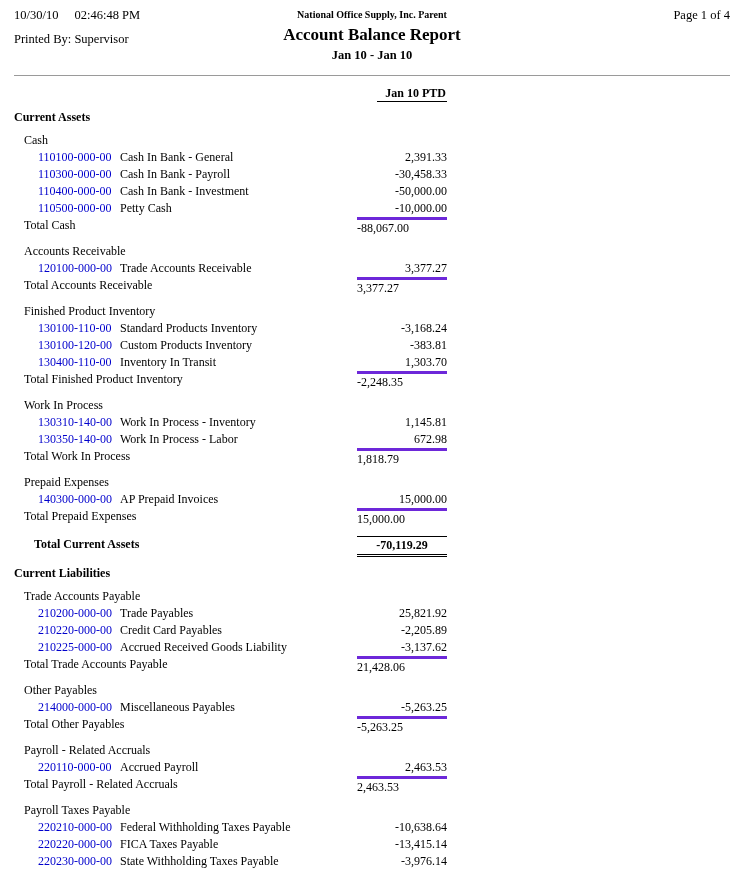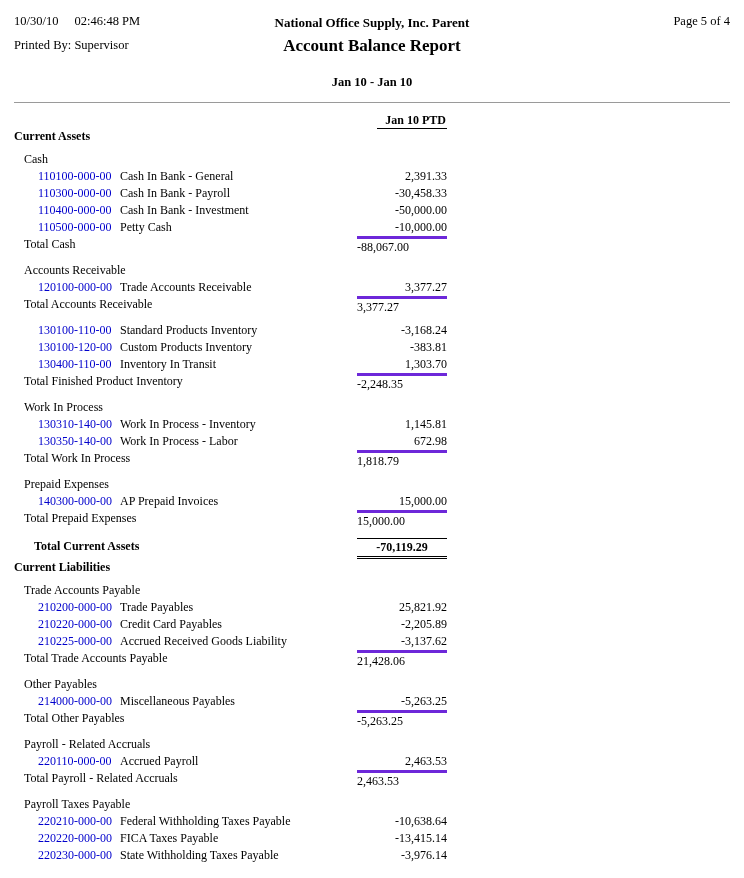--- a/index.html
+++ b/index.html
@@ -1,37 +1,37 @@
 <!DOCTYPE html>
 <html><head>
 <meta charset="utf-8">
 <style>
   * { margin:0; padding:0; box-sizing:border-box; }
   html, body { background:#ffffff; }
   body { font-family:"Liberation Serif", serif; color:#000; }
-  .page { width:744px; height:878px; padding:14px 14px 0 14px; background:#fff; overflow:hidden; }
+  .page { width:744px; height:878px; padding:8px 14px 0 14px; background:#fff; overflow:hidden; }
 
   .report-header { display:flex; align-items:flex-start; }
   .hdr-left  { width:180px; font-size:12.5px; }
   .hdr-datetime .hdr-time { margin-left:16px; }
   .printed-by { margin-top:9px; }
   .hdr-center { flex:1; text-align:center; }
-  .company { font-size:13px; font-weight:bold; padding-top:1px; }
+  .company { font-size:10px; font-weight:bold; padding-top:1px; }
   .title   { font-size:17px;  font-weight:bold; margin-top:5px; }
   .hdr-right { width:180px; text-align:right; font-size:12.5px; }
 
-  .period { text-align:center; font-size:12.5px; font-weight:bold; margin-top:19px; }
+  .period { text-align:center; font-size:12.5px; font-weight:bold; margin-top:1px; }
   .header-rule { border-bottom:1px solid #9a9a9a; margin-top:12px; }
 
   .col-header-row { width:433px; text-align:right; margin-top:10px; font-size:12px; font-weight:bold; }
   .col-header { border-bottom:1px solid #000; padding:0 1px 1px 8px;margin-left:19px; }
 
   #report-body { width:433px; font-size:12px; }
   .row { display:flex; line-height:17px; }
-  .section-title { font-weight:bold; line-height:17px; }
+  .section-title { font-weight:bold; line-height:17px; margin-top:8px; }
   .group { margin-top:6px; }
   .group-name { margin-left:10px; line-height:17px; }
   .acct { width:82px; margin-left:24px; color:var(--link-color,#0000CC); cursor:pointer; }
   .desc { flex:1; }
   .amount { width:90px; text-align:right; }
   .total-label { flex:1; margin-left:10px; }
   .total-amount { width:90px; text-align:left; border-top:3px solid #6d28d9; }
   .section-total-row { font-weight:bold; margin-top:8px;margin-left:20px; }
   .section-total-label { flex:1; }
   .section-total-amount { width:90px; text-align:center; border-top:1px solid #000; border-bottom:3px double #000; }
@@ -45,21 +45,21 @@
     <div class="hdr-left">
       <div class="hdr-datetime">
         <span>10/30/10</span><span class="hdr-time">02:46:48 PM</span>
       </div>
       <div class="printed-by">Printed By: Supervisor</div>
     </div>
     <div class="hdr-center">
       <div class="company">National Office Supply, Inc. Parent</div>
       <div class="title">Account Balance Report</div>
     </div>
-    <div class="hdr-right">Page 5 of 4</div>
+    <div class="hdr-right">Page 1 of 4</div>
   </div>
 
   <div class="period">Jan 10 - Jan 10</div>
   <div class="header-rule"></div>
 
   <div class="col-header-row">
     <span class="col-header">Jan 10 PTD</span>
   </div>
 
   <div id="report-body">
@@ -98,20 +98,21 @@
             <span class="acct">120100-000-00</span>
             <span class="desc">Trade Accounts Receivable</span>
             <span class="amount">3,377.27</span>
           </div>
           <div class="row">
             <span class="total-label">Total Accounts Receivable</span>
             <span class="total-amount">3,377.27</span>
           </div>
         </div>
         <div class="group">
+          <div class="group-name">Finished Product Inventory</div>
           <div class="row">
             <span class="acct">130100-110-00</span>
             <span class="desc">Standard Products Inventory</span>
             <span class="amount">-3,168.24</span>
           </div>
           <div class="row">
             <span class="acct">130100-120-00</span>
             <span class="desc">Custom Products Inventory</span>
             <span class="amount">-383.81</span>
           </div>

